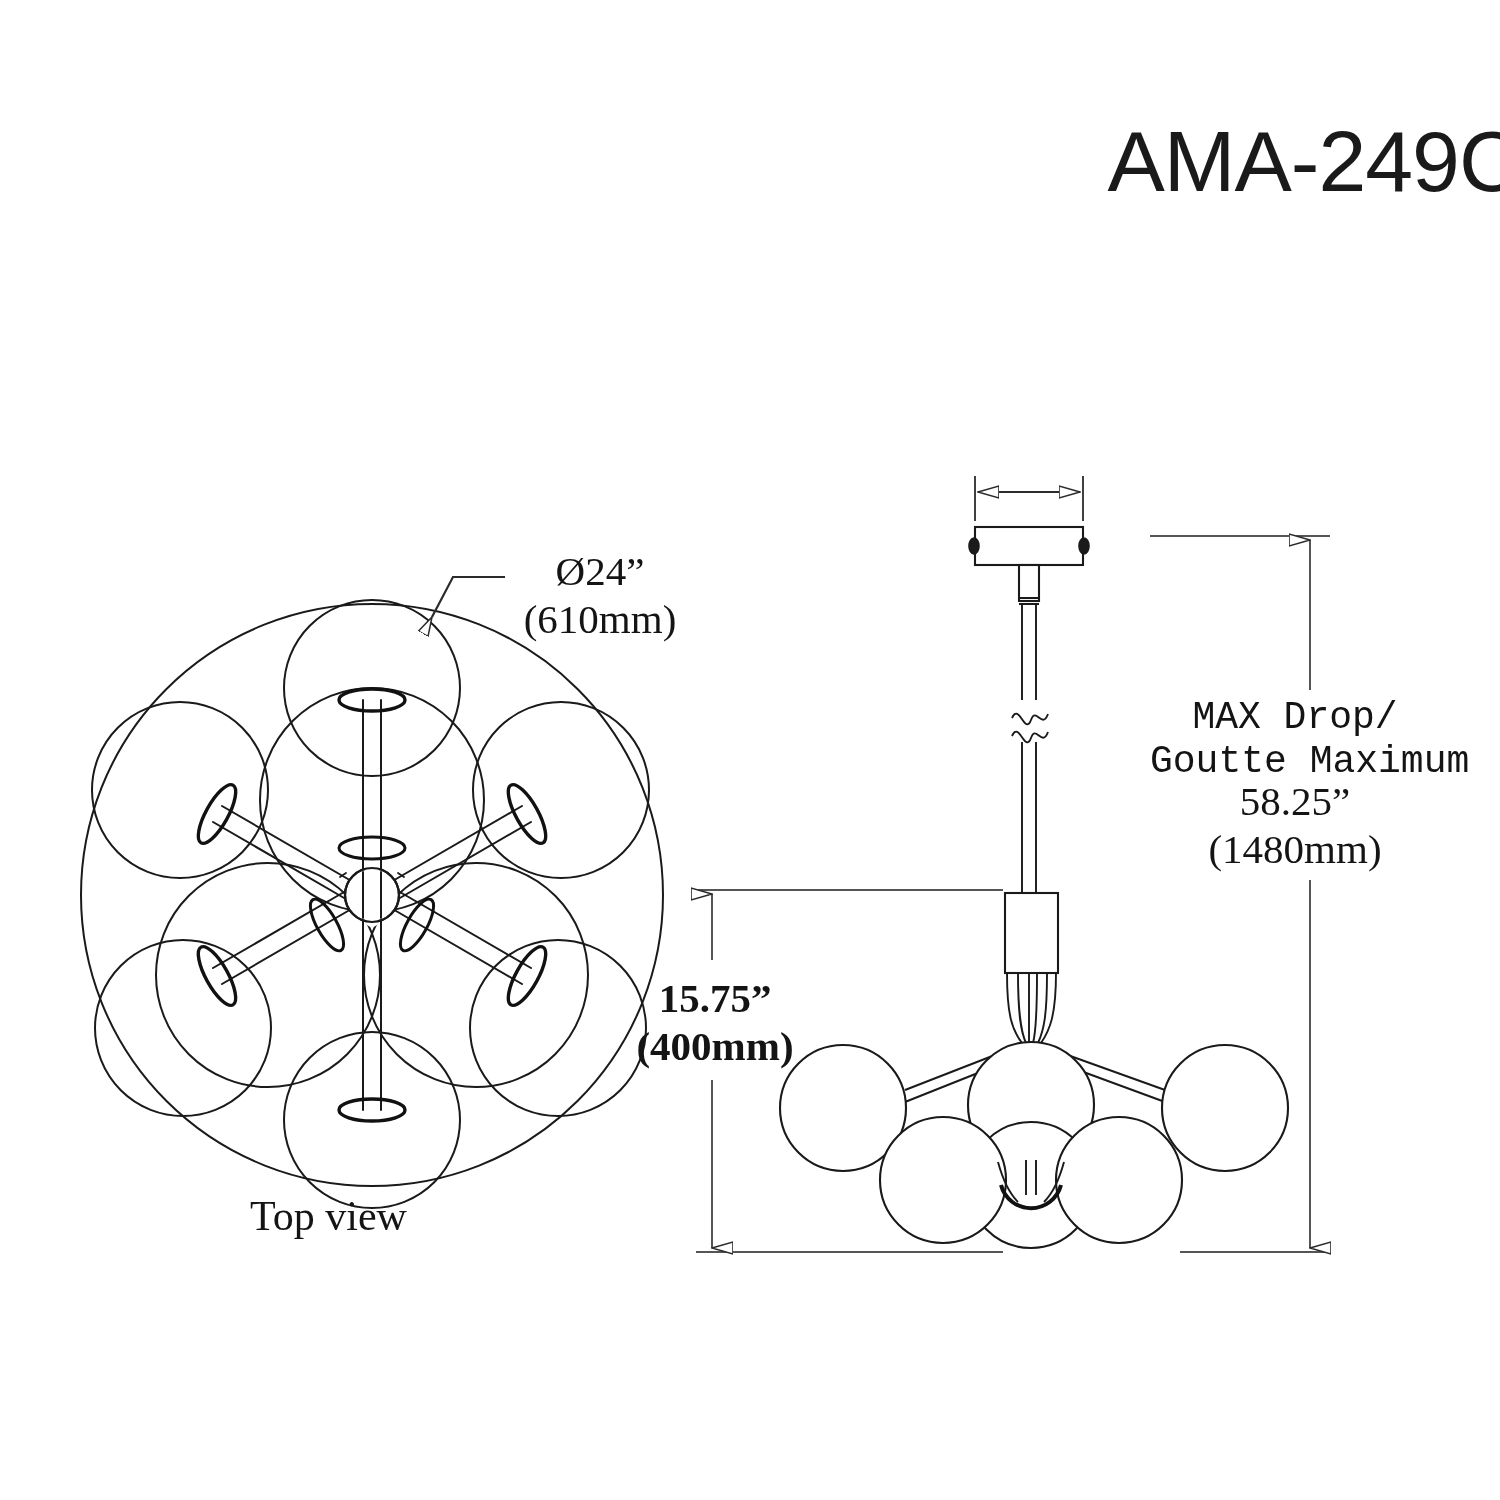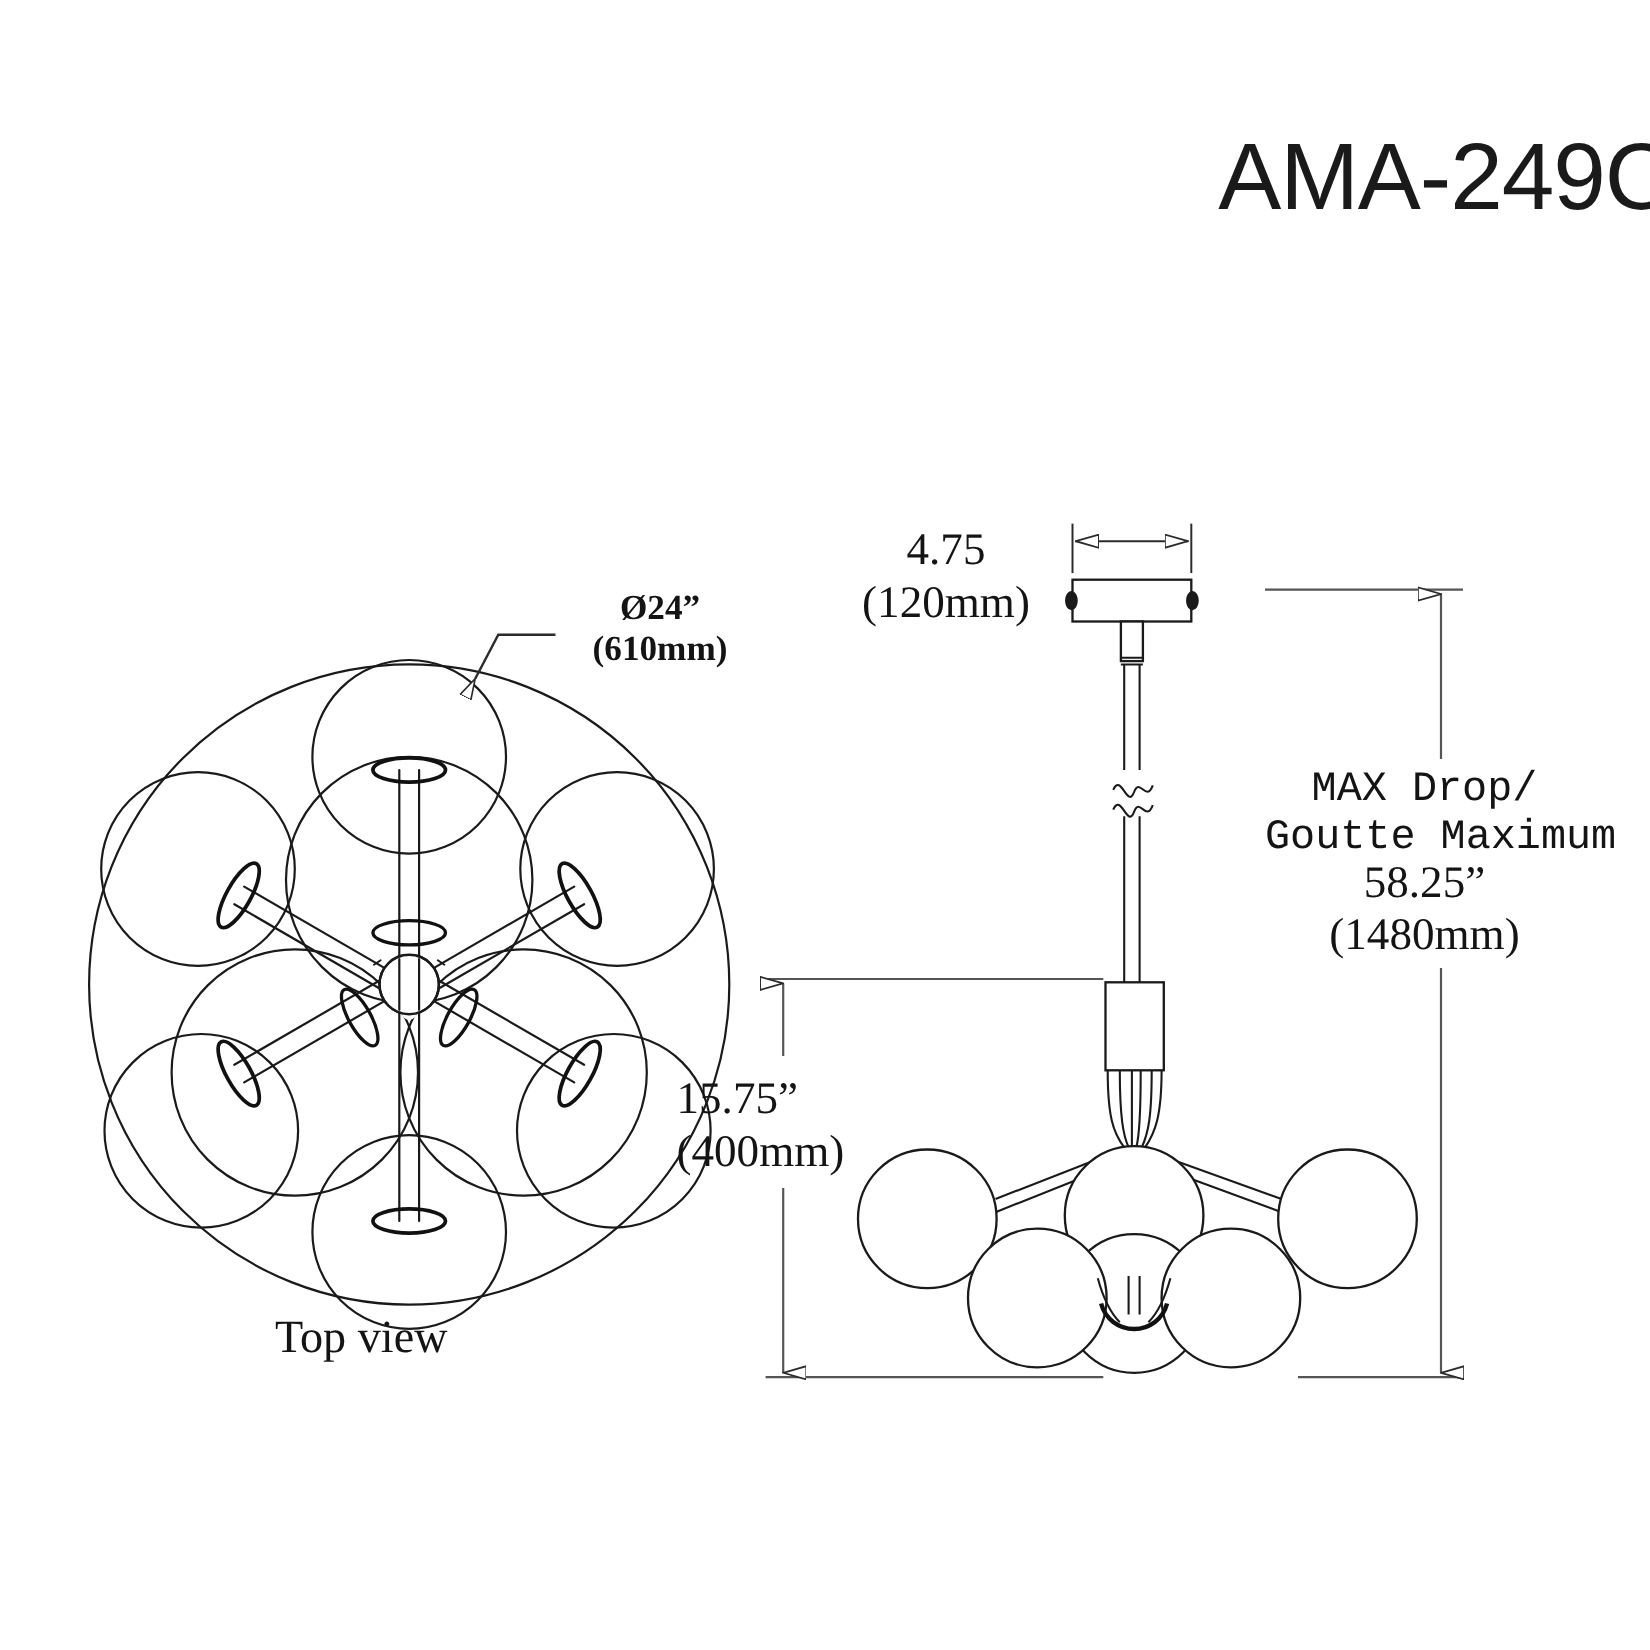--- a/index.html
+++ b/index.html
@@ -30,25 +30,25 @@
   }
   .lbl {
     position: absolute;
     color: #141414;
     line-height: 1.16;
     white-space: pre;
   }
   .serif { font-family: "Liberation Serif", serif; }
   .sans  { font-family: Liberation Mono, monospace; }
   .ctr   { text-align: center; }
-  #dia-label      { left: 470px; top: 534px; width: 260px; font-size: 32px; font-weight: bold; }
+  #dia-label      { left: 470px; top: 548px; width: 260px; font-size: 41px; }
   #canopy-label   { left: 760px; top: 476px; width: 200px; font-size: 41px; text-align:center;}
   #maxdrop-label  { left: 1150px; top: 696px; width: 290px; font-size: 38px; text-align:center;}
   #maxdrop-num    { left: 1150px; top: 778px; width: 290px; font-size: 41px; text-align:center;}
-  #height-label   { left: 615px; top: 975px; width: 200px; font-size: 41px; }
+  #height-label   { left: 615px; top: 975px; width: 200px; font-size: 41px; text-align:center;font-weight:bold;}
   #topview-label  { left: 250px; top: 1192px; width: 250px; font-size: 42px; }
   #frontview-label{ left: 910px; top: 1252px; width: 250px; font-size: 42px; text-align:center;}
   svg { position: absolute; left: 0; top: 0; }
 </style>
 </head>
 <body>
 
 <div id="page">
 
   <div id="title">AMA-249C</div>
@@ -214,21 +214,20 @@
     <g fill="none" stroke="#555555" stroke-width="2.0">
       <path d="M696,890 L1003,890"></path>
       <path d="M696,1252 L1003,1252"></path>
       <path d="M712,894 L712,960" marker-start="url(#arrOpenUp)"></path>
       <path d="M712,1080 L712,1248" marker-end="url(#arrOpenDown)"></path>
     </g>
   </svg>
 
   <div class="lbl serif ctr" id="dia-label"><span>Ø24”</span><br><span>(610mm)</span></div>
 
-  <div class="lbl serif" id="canopy-label"><span>4.75</span><br><span>(120mm)</span></div>
 
   <div class="lbl sans" id="maxdrop-label">MAX Drop/
 Goutte Maximum</div>
 
   <div class="lbl serif" id="maxdrop-num"><span>58.25”</span><br><span>(1480mm)</span></div>
 
   <div class="lbl serif" id="height-label"><span>15.75”</span><br><span>(400mm)</span></div>
 
   <div class="lbl serif" id="topview-label">Top view</div>
 

